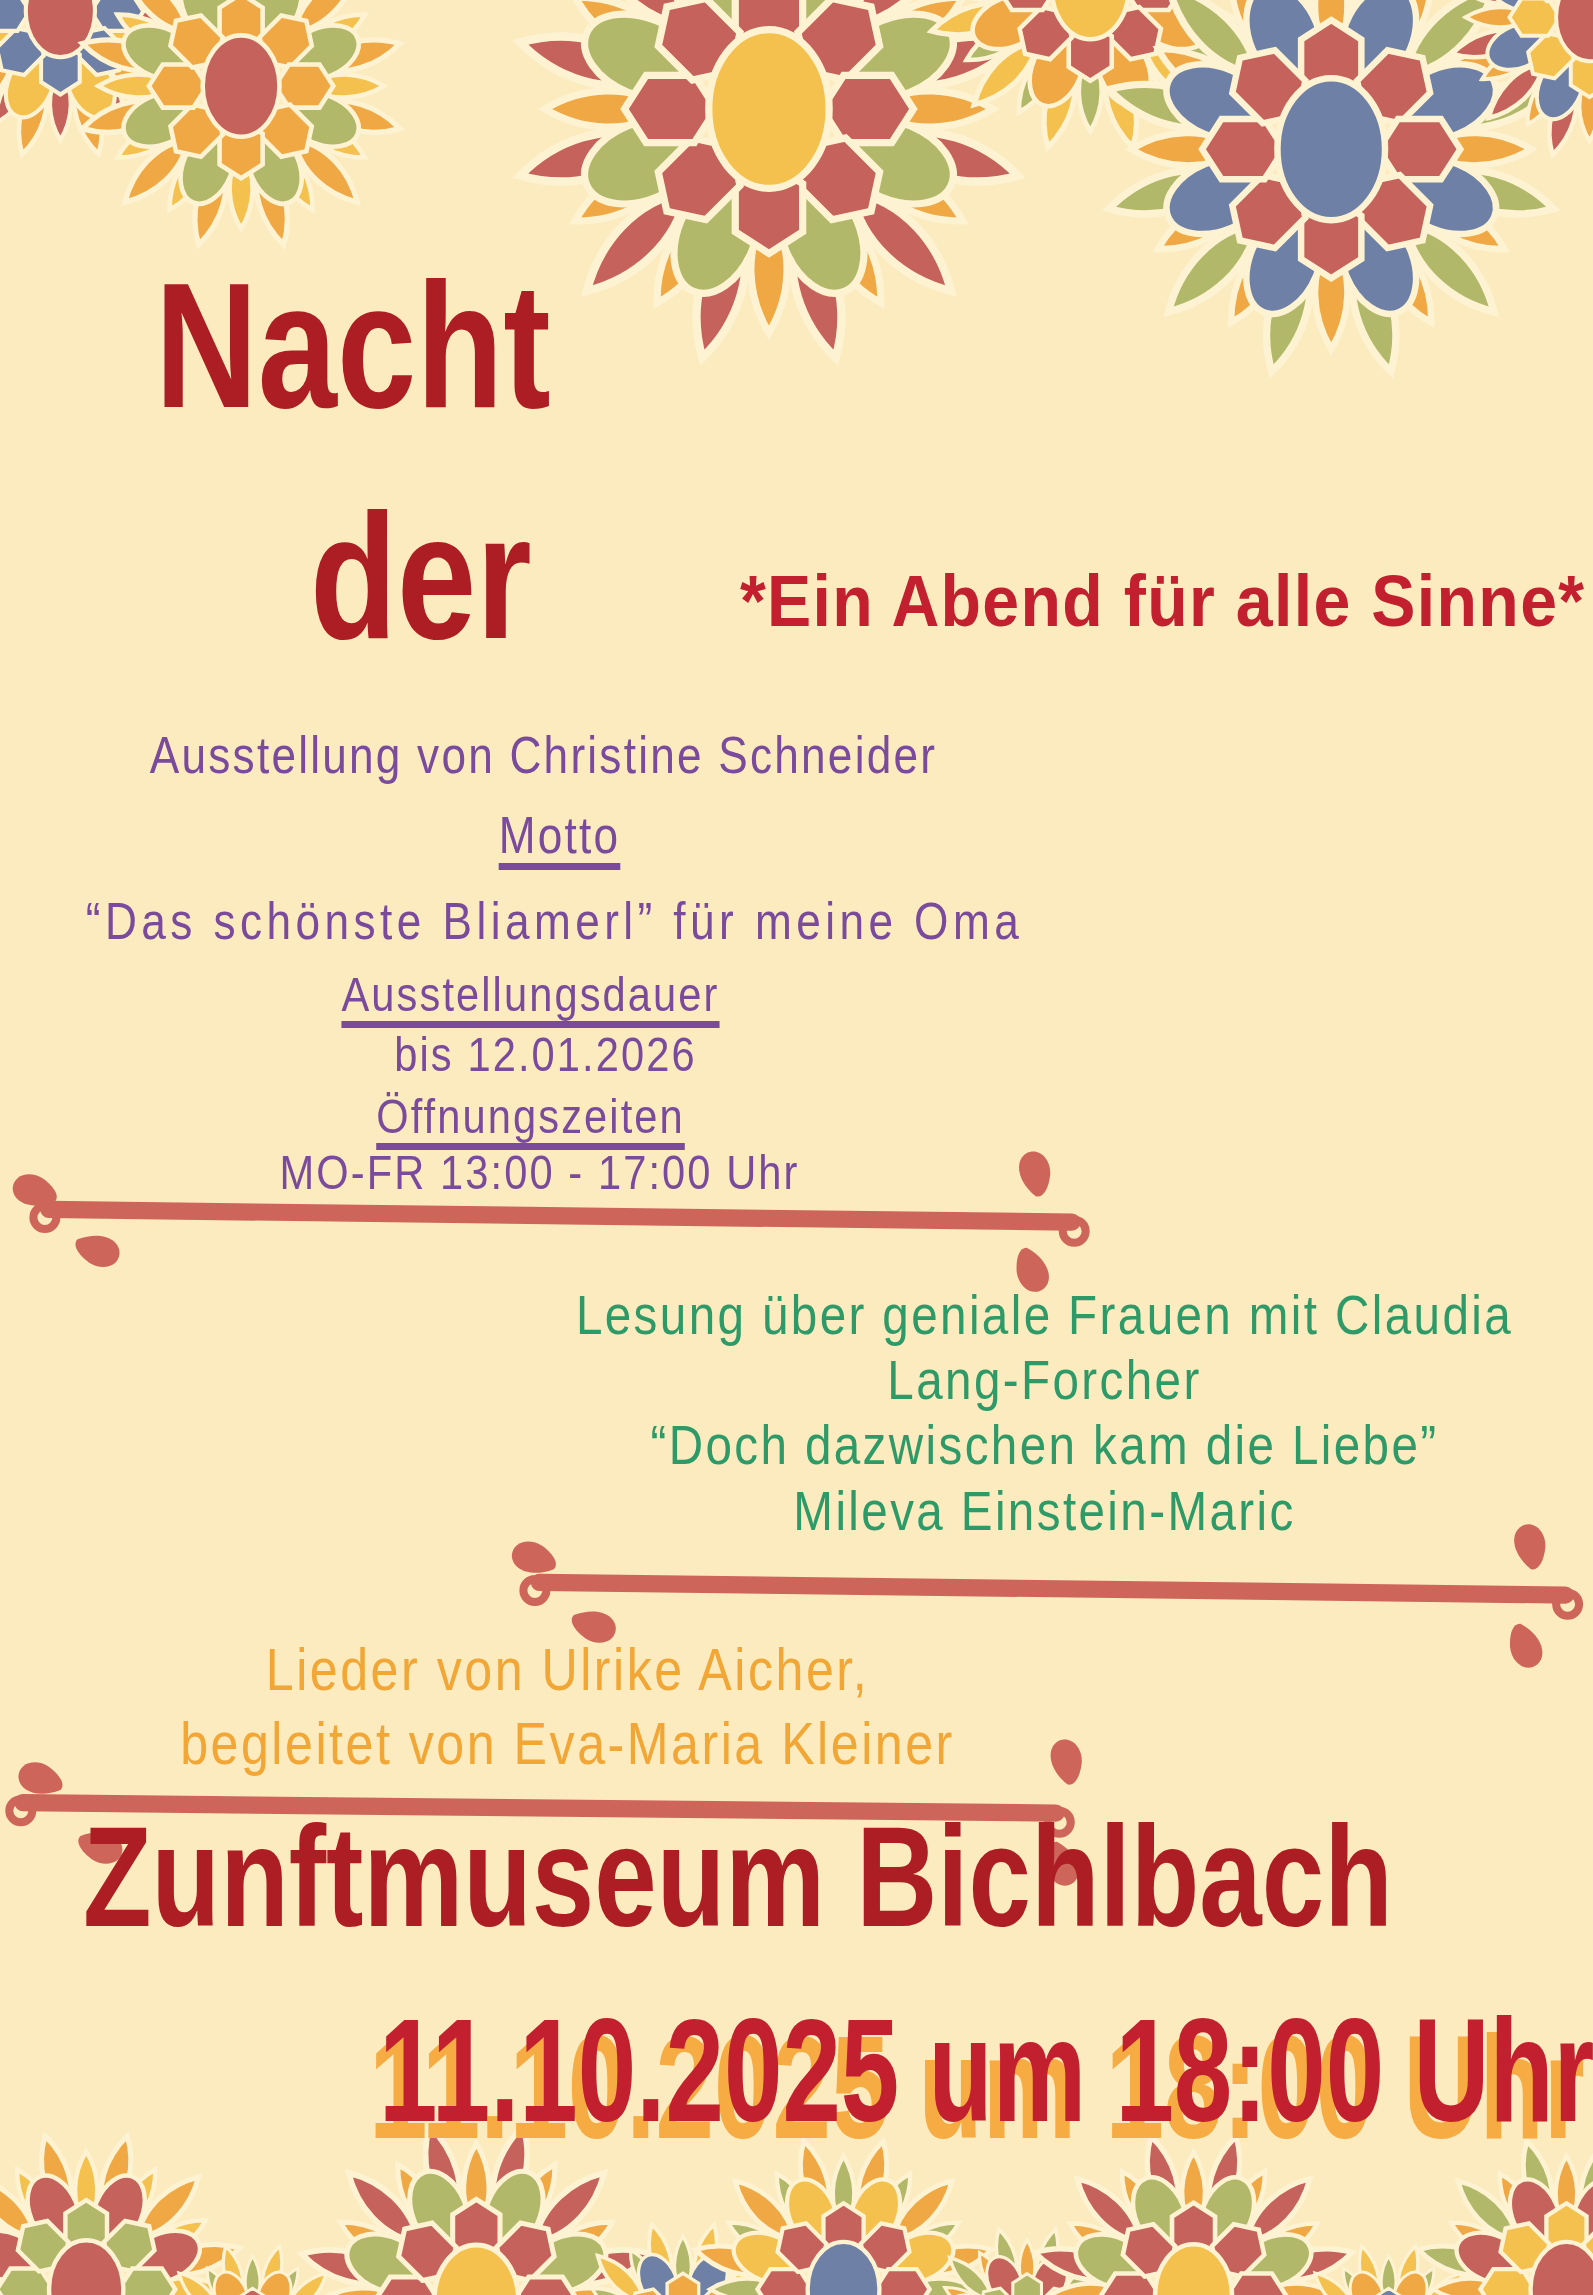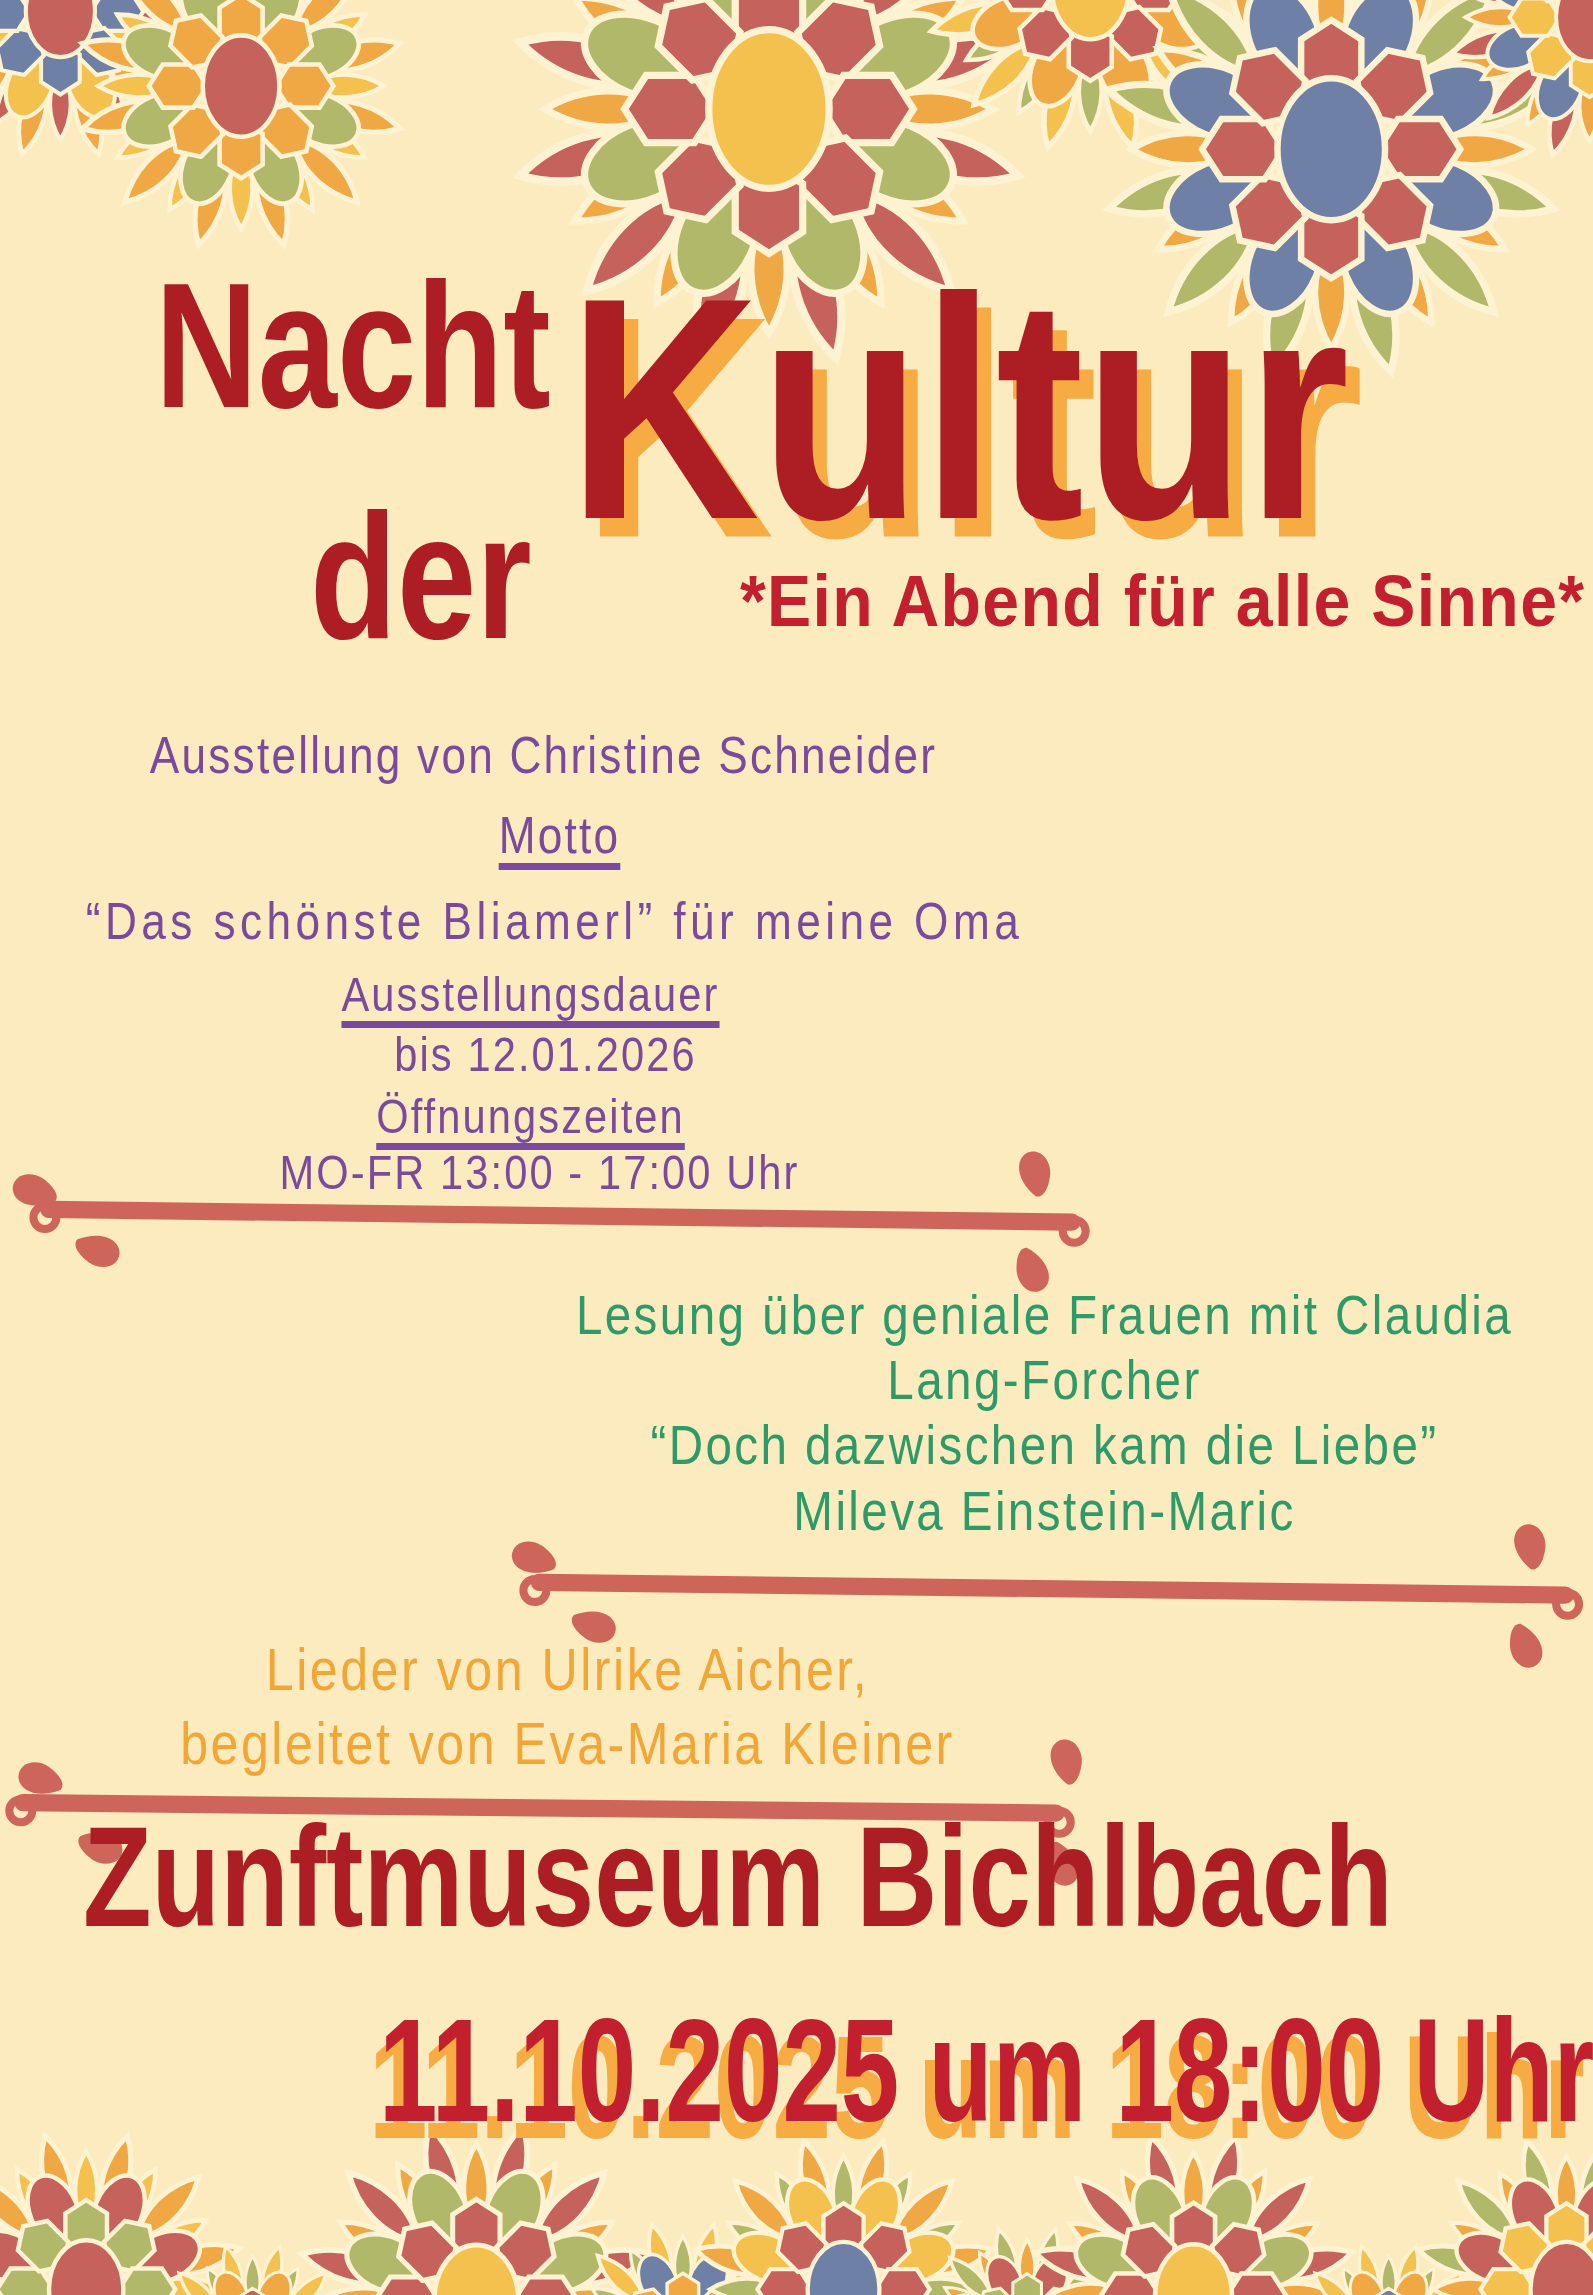--- a/index.html
+++ b/index.html
@@ -148,23 +148,20 @@
       <use href="#flower" x="2450" y="3710" width="560" height="560" style="--c1:var(--mandala_red);--c2:var(--mandala_yellow);--c3:var(--mandala_red);--c4:var(--mandala_orange);--c5:var(--mandala_olive)"></use>
     </g>
   </svg>
 
   <div class="txt" style="left:155px;top:257px;font-size:178px;">
     <span class="cond title" style="transform:scaleX(0.80);">Nacht</span>
   </div>
   <div class="txt" style="left:310px;top:488px;font-size:178px;">
     <span class="cond title" style="transform:scaleX(0.80);">der</span>
   </div>
-  <div class="txt" style="left:568px;top:251px;font-size:316px;">
-    <span class="cond kultur" style="transform:scaleX(0.84);">Kultur</span>
-  </div>
   <div class="txt" style="left:740px;top:565px;font-size:72px;letter-spacing:0.02em;">
     <span class="cond subtitle" style="transform:scaleX(0.92);">*Ein Abend für alle Sinne*</span>
   </div>
 
   <div class="cline purple ls" style="left:-145px;top:729px;font-size:52px;">Ausstellung von Christine Schneider</div>
   <div class="cline purple ls" style="left:-129px;top:809px;font-size:52px;"><span class="ul">Motto</span></div>
   <div class="cline purple ls-wide" style="left:-134px;top:895px;font-size:52px;">“Das schönste Bliamerl” für meine Oma</div>
 
   <div class="cline purple ls" style="left:-158px;top:970px;font-size:49px;"><span class="ul">Ausstellungsdauer</span></div>
   <div class="cline purple ls" style="left:-143px;top:1030px;font-size:49px;">bis 12.01.2026</div>

